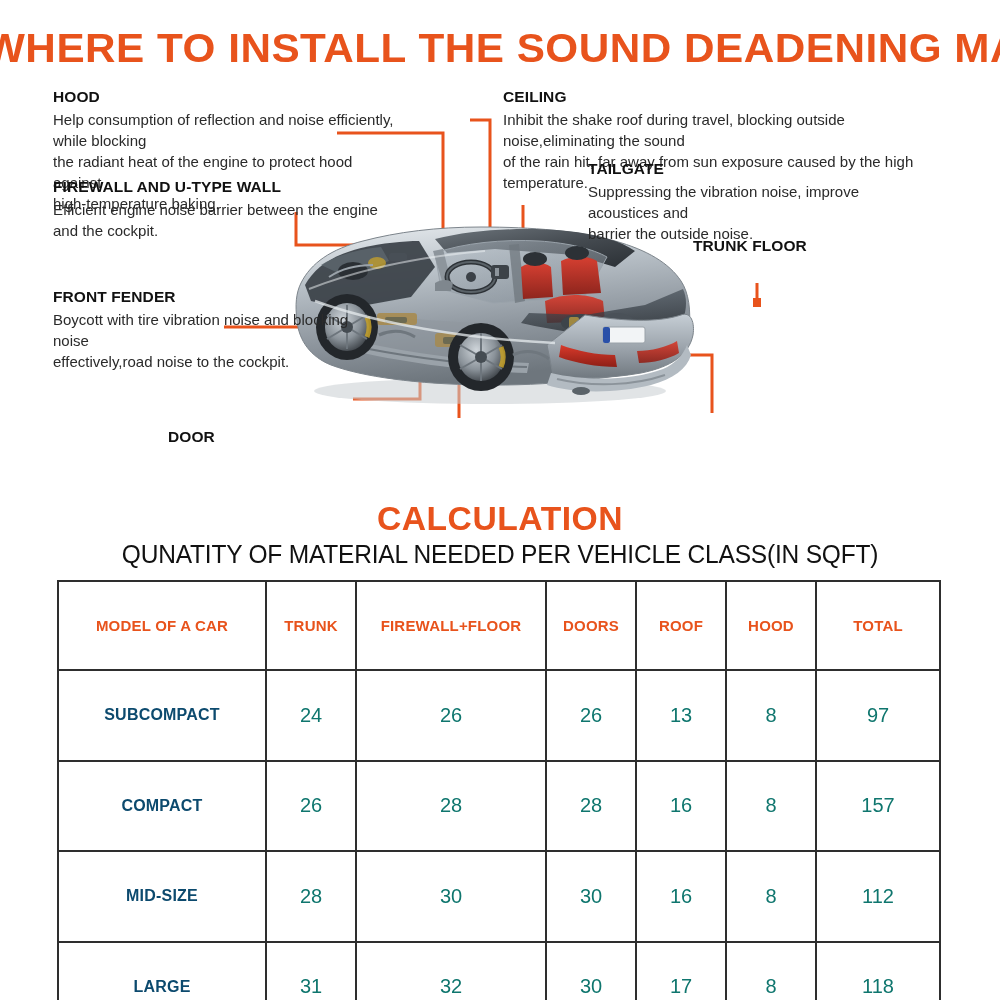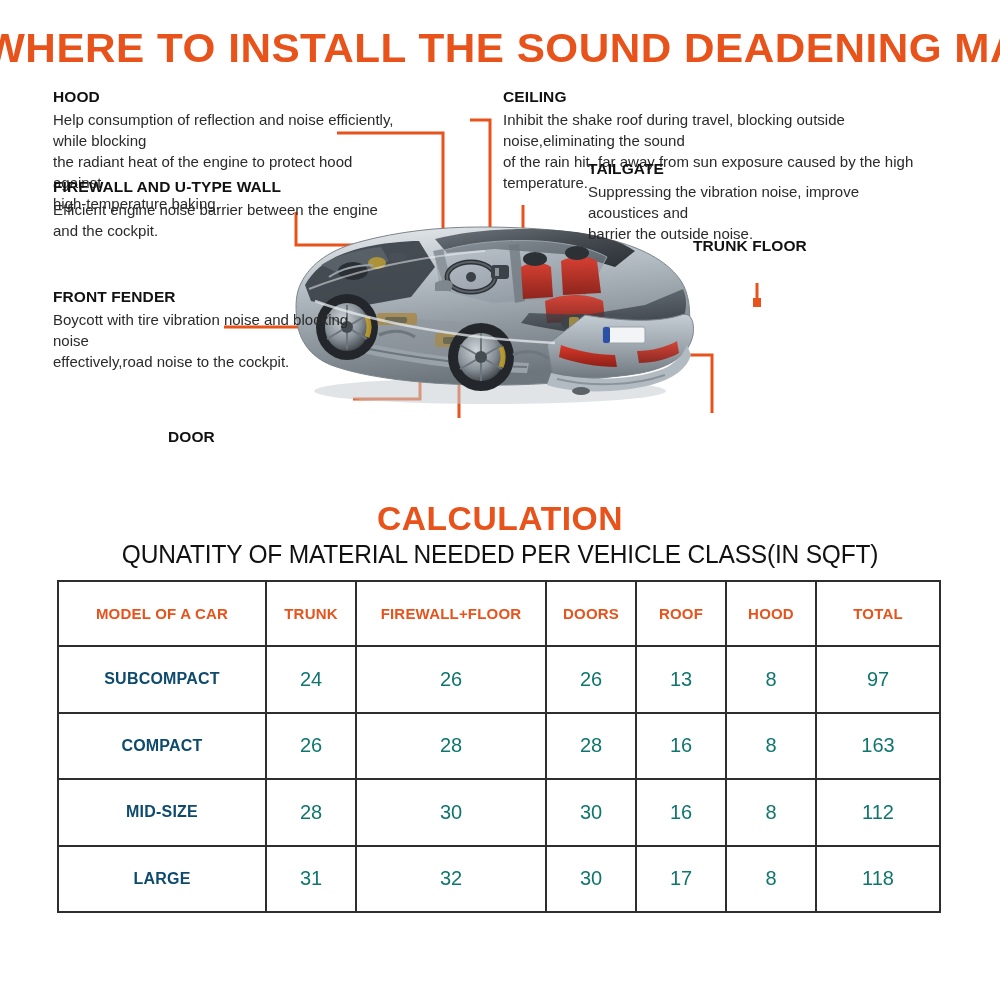--- a/index.html
+++ b/index.html
@@ -63,21 +63,21 @@
     position:absolute;left:57px;top:580px;
     width:882px;
     border-collapse:collapse;
     table-layout:fixed;
     background:#fff;
   }
   table.calc td,table.calc th{
     border:2px solid #2e2e2e;
     text-align:center;
     vertical-align:middle;
-    padding:4px;
+    padding:16px;
     height:56px;
   }
   table.calc thead th{
     color:#E8531C;font-weight:bold;font-size:15px;letter-spacing:0.2px;
     height:55px;
   }
   table.calc tbody td{
     font-size:20px;color:#0f766e;font-weight:400;height:56.5px;
   }
   table.calc tbody td.model{
@@ -356,21 +356,21 @@
         <td>8</td>
         <td>97</td>
       </tr>
       <tr>
         <td class="model">COMPACT</td>
         <td>26</td>
         <td>28</td>
         <td>28</td>
         <td>16</td>
         <td>8</td>
-        <td>163</td>
+        <td>157</td>
       </tr>
       <tr>
         <td class="model">MID-SIZE</td>
         <td>28</td>
         <td>30</td>
         <td>30</td>
         <td>16</td>
         <td>8</td>
         <td>112</td>
       </tr>

